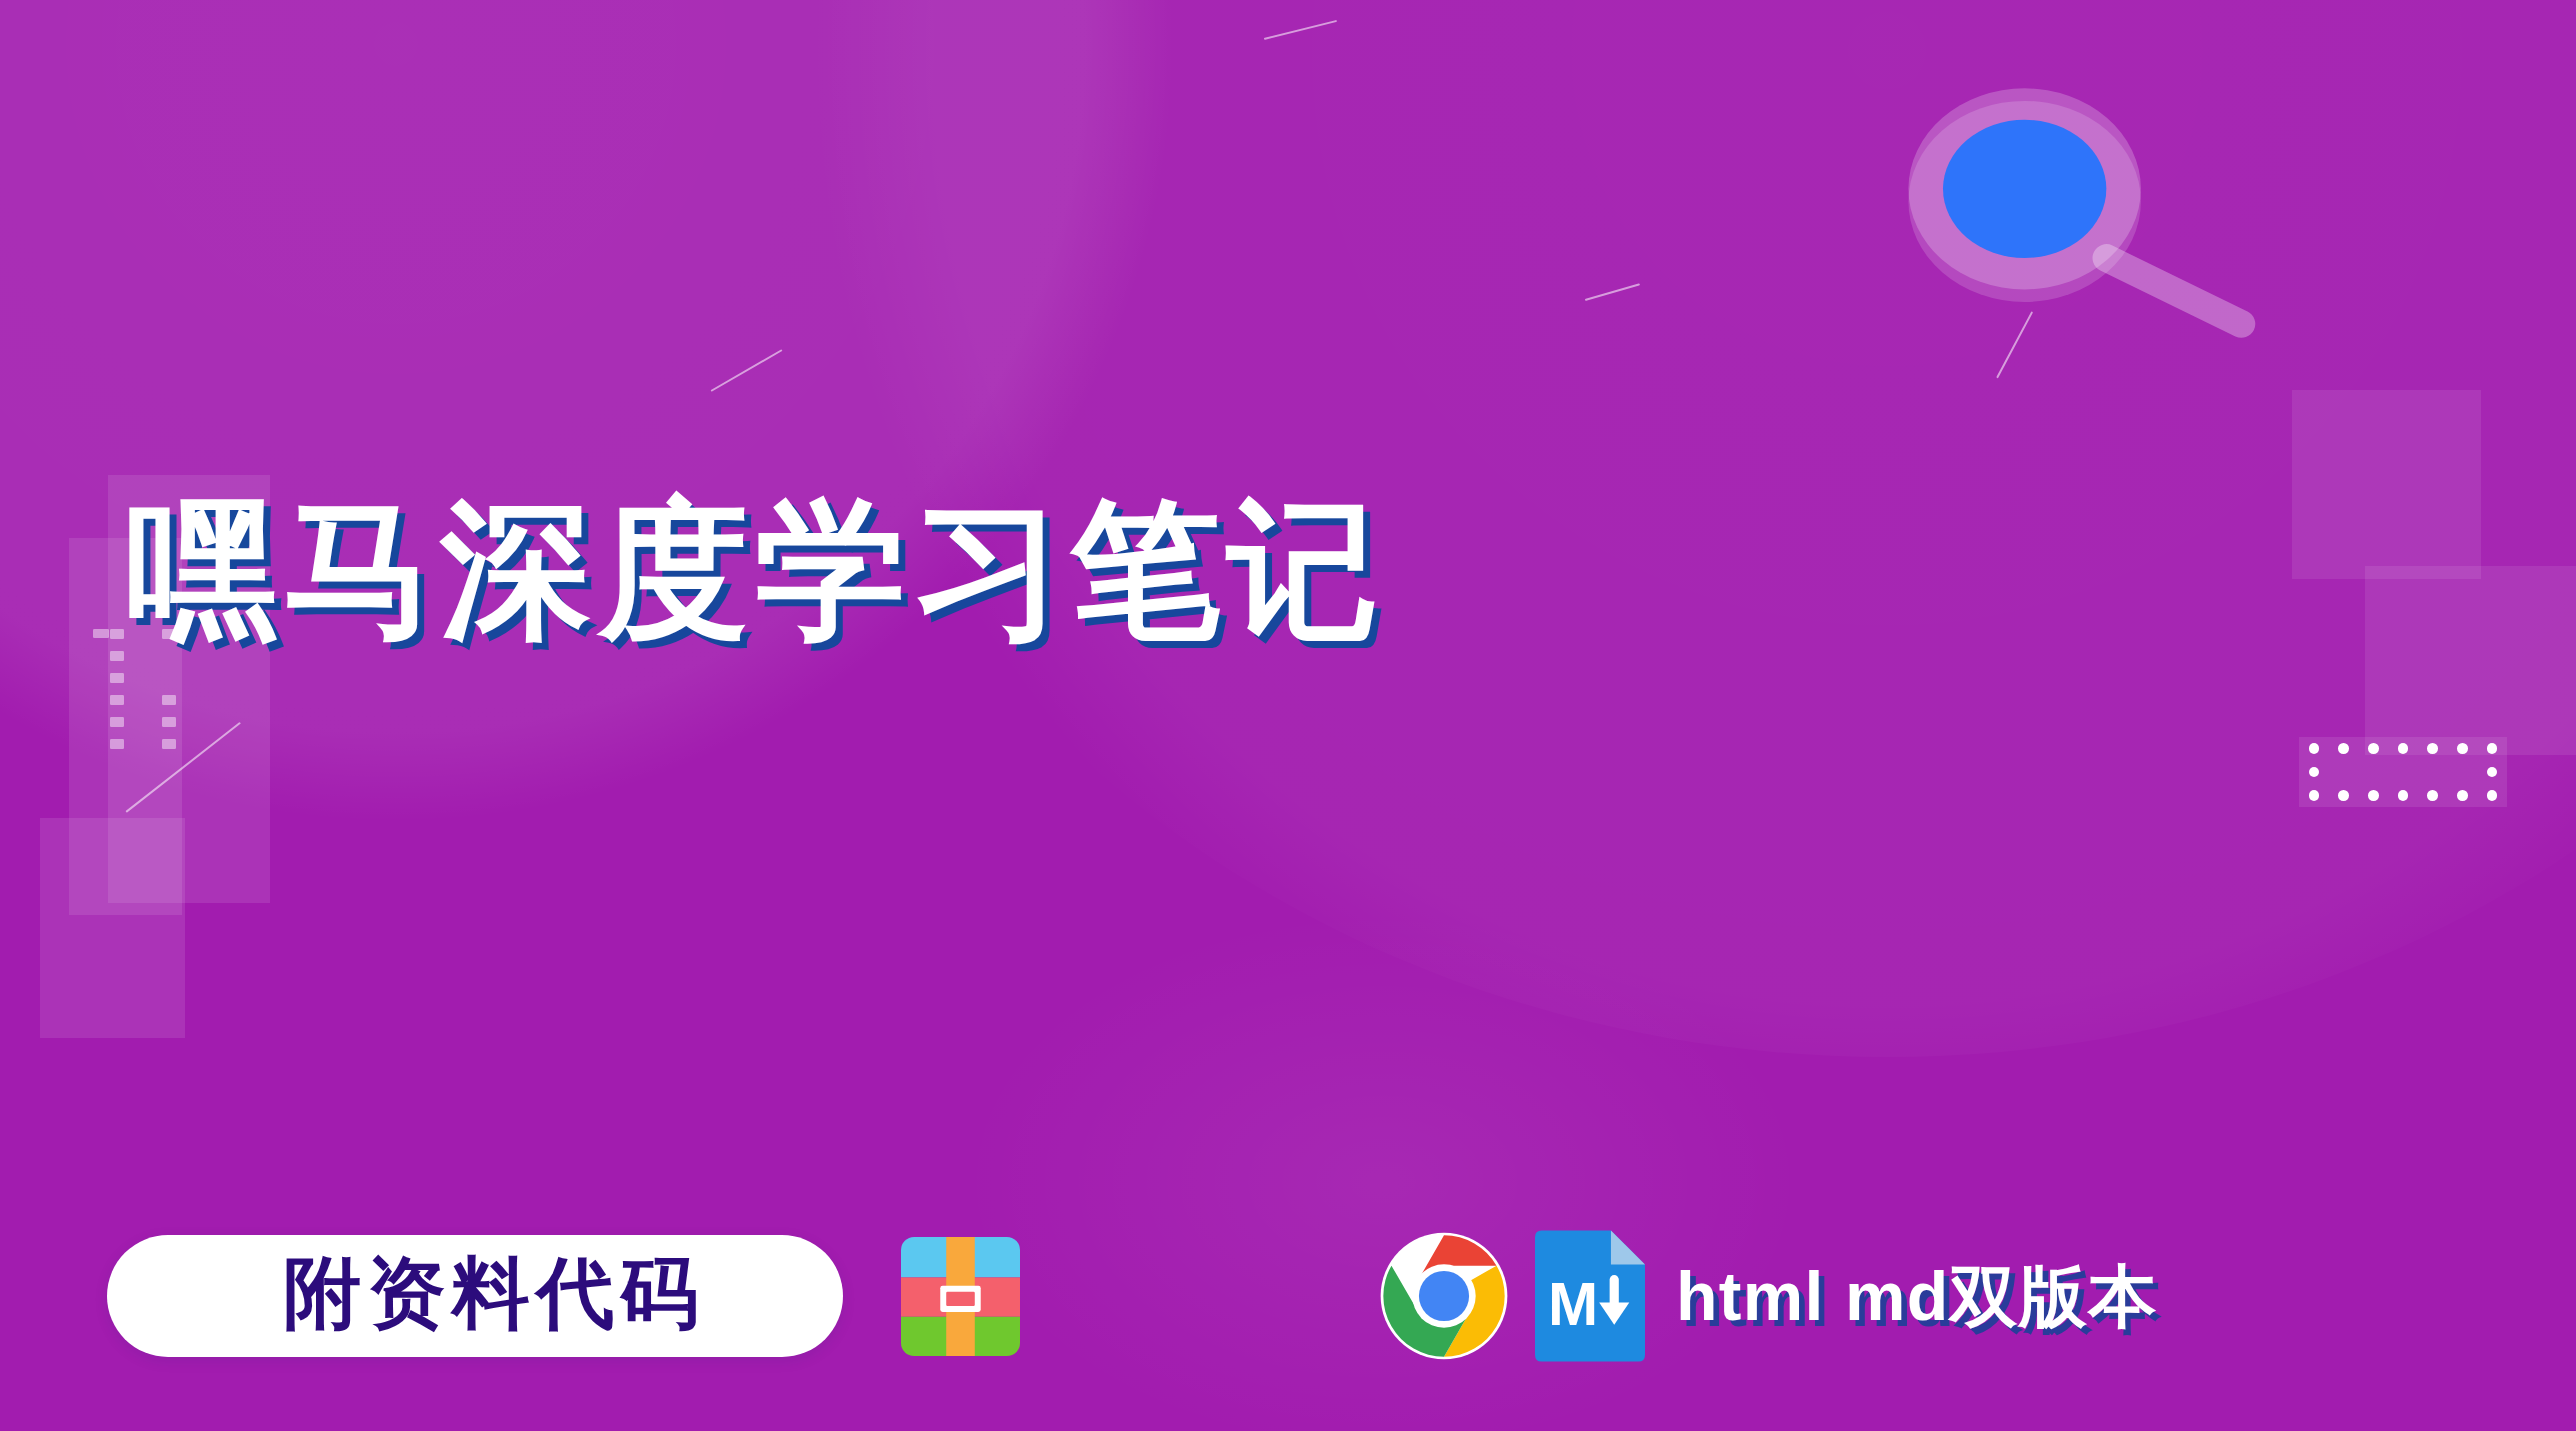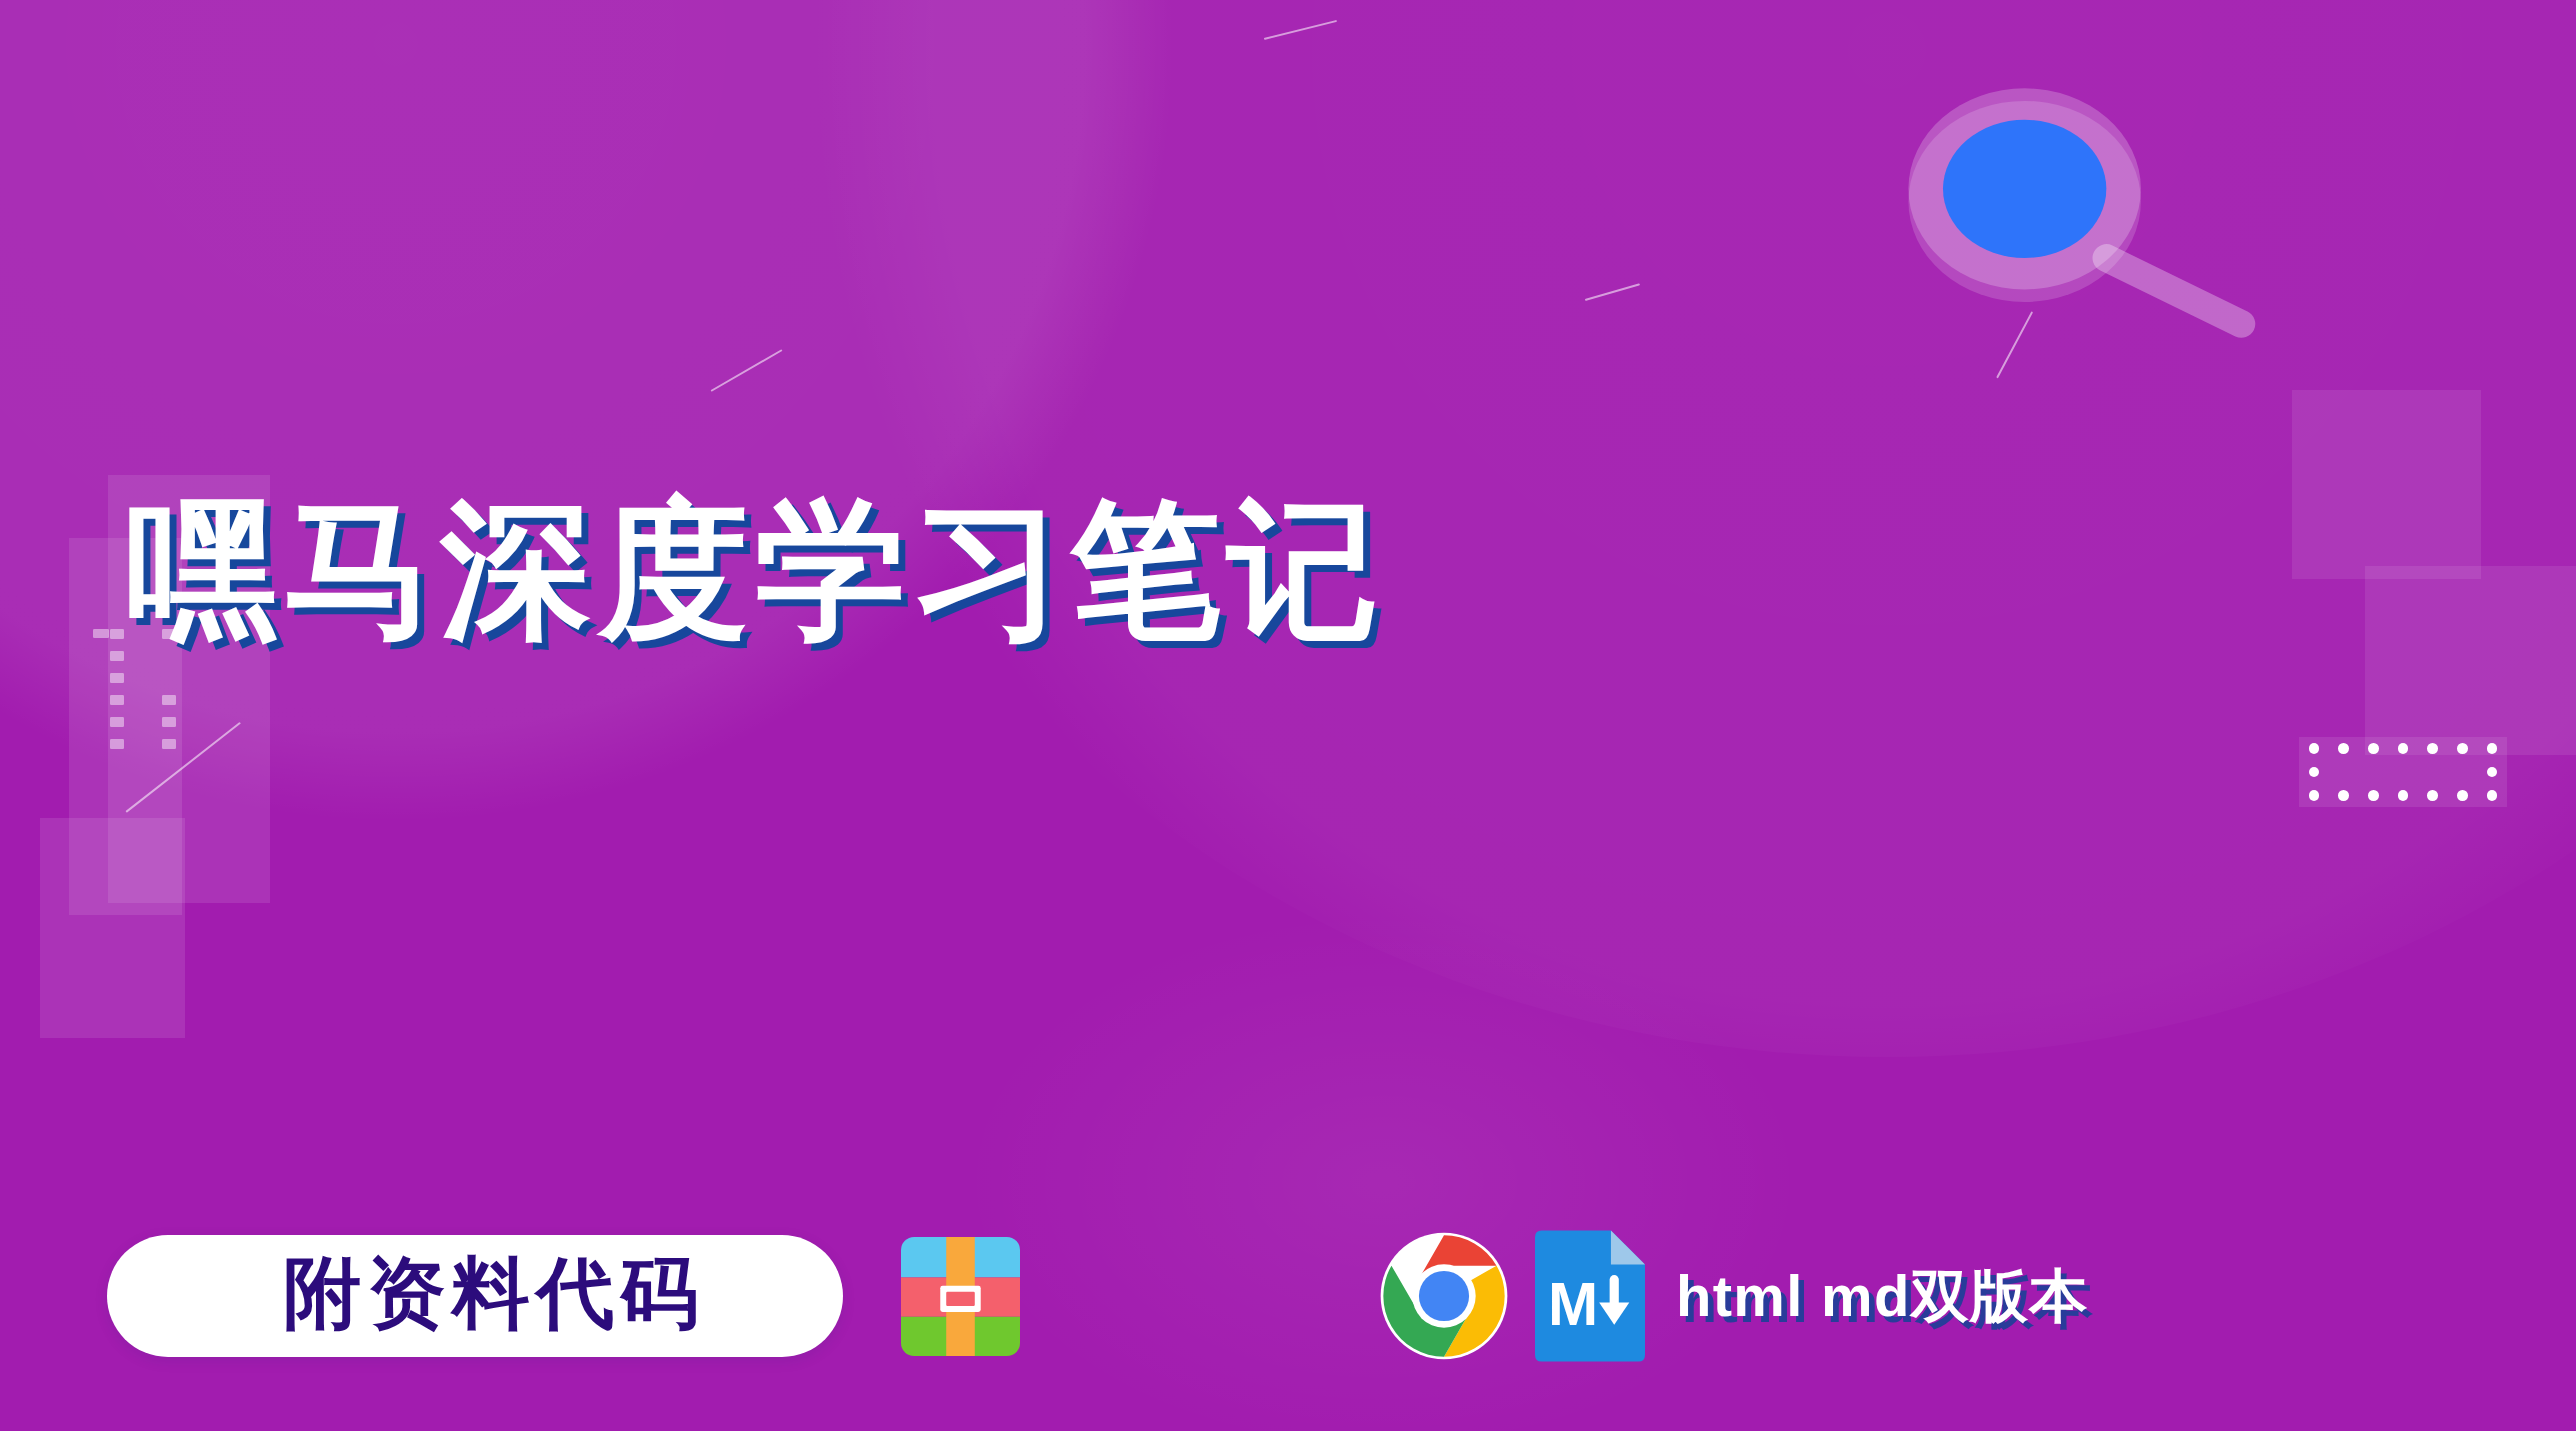--- a/index.html
+++ b/index.html
@@ -107,21 +107,21 @@
   }
 
   #rar-icon { margin-left:58px; width:119px; height:119px; flex:none; }
 
   #chrome-icon { margin-left:358px; width:132px; height:132px; flex:none; }
   #md-icon { margin-left:25px; width:110px; height:132px; flex:none; }
 
   #tagline {
     margin-left:31px;
     color:#ffffff;
-    font-size:58px;
+    font-size:68px;
     font-weight:bold;
     letter-spacing:1.3px;
     line-height:1;
     white-space:nowrap;
     text-shadow:5.7px 5.7px 0 rgba(20,66,150,0.85);
   }
 </style>
 </head>
 <body>
 

